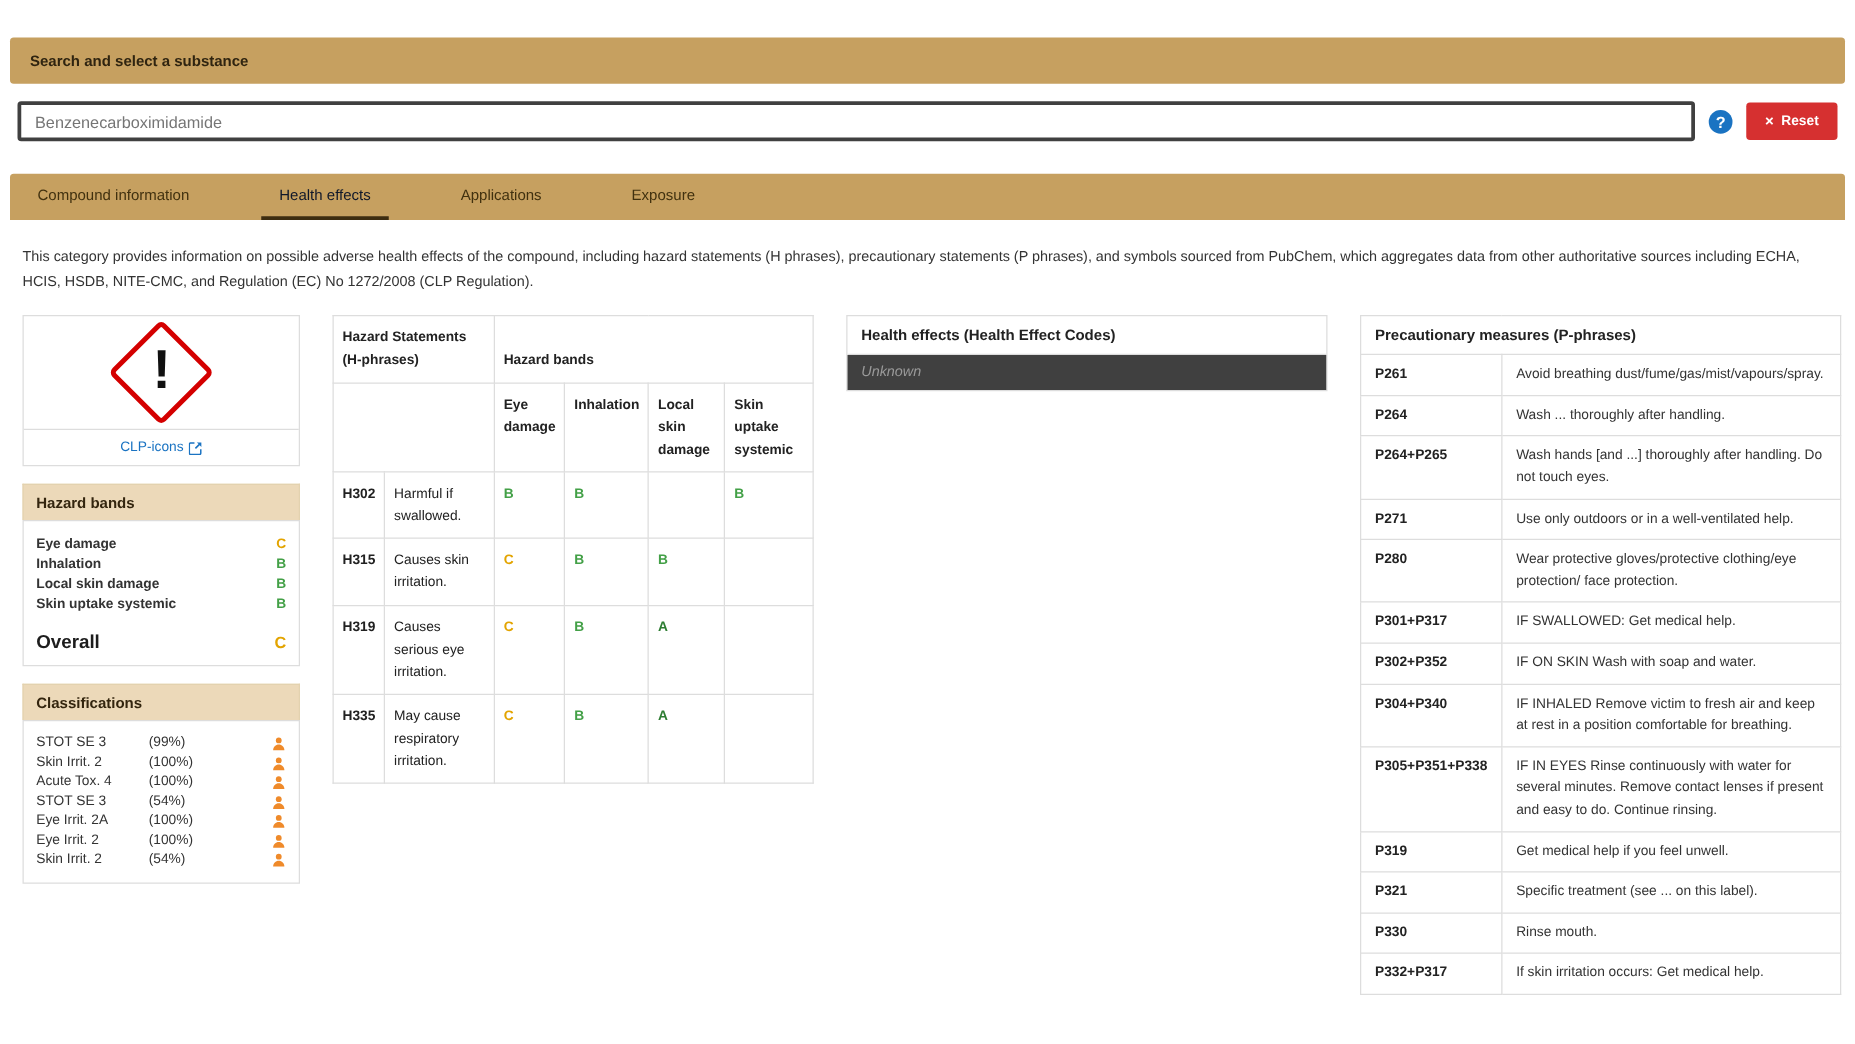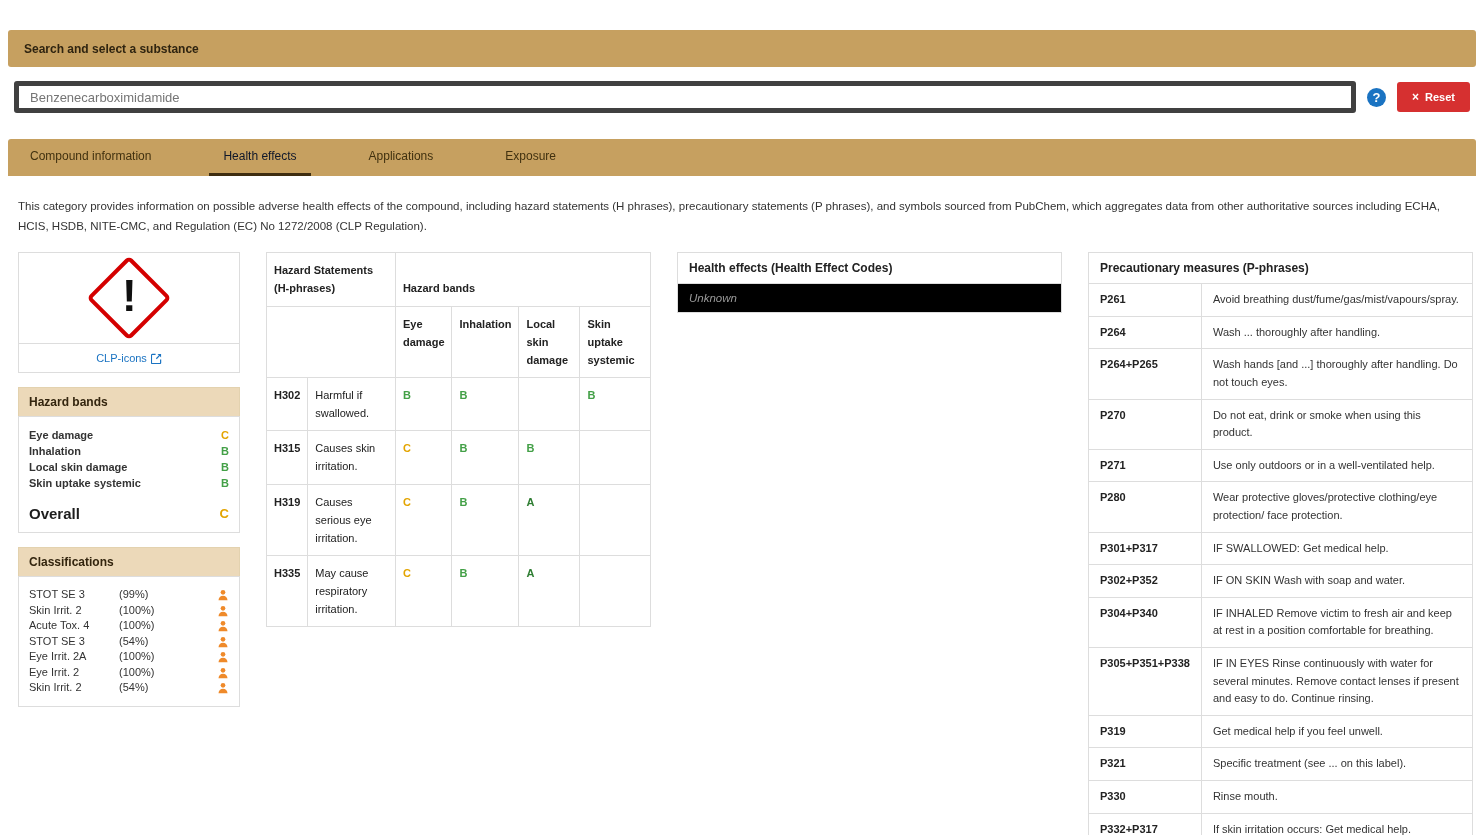--- a/index.html
+++ b/index.html
@@ -24,21 +24,21 @@
     padding: 0 16px;
     font-size: 12px;
     font-weight: bold;
     color: #2f2410;
   }
 
   
   .search-row { display: flex; align-items: center; gap: 11px; margin: 14px 14px 0 14px; }
   .search-input {
     flex: 1; height: 32px;
-    border: 5px solid #404040; border-radius: 3px;
+    border: 3px solid #404040; border-radius: 3px;
     padding: 0 11px; font-size: 13px; color: #757575;
     font-family: inherit; background: #fff; outline: none;
   }
   .help-icon {
     width: 19px; height: 19px; border-radius: 50%;
     background: var(--blue); color: #fff;
     font-size: 13px; font-weight: bold;
     display: flex; align-items: center; justify-content: center;
     cursor: pointer; flex: none;
   }
@@ -119,21 +119,21 @@
   .hz th { font-weight: bold; color: #222; }
   .hz th.bands-span { vertical-align: bottom; }
   .hz td.code, .hz th.c-code { width: 38px; font-weight: bold; }
   .hz td.htext { width: 100px; }
   .hz .c-eye { width: 52px; } .hz .c-inh { width: 52px; }
   .hz .c-loc { width: 64px; } .hz .c-sys { width: 76px; }
 
   
   .he-box { border: 1px solid #ddd; background: #fff; }
   .he-title { padding: 8px 11px; font-size: 12px; font-weight: bold; color: #222; border-bottom: 1px solid #ddd; }
-  .he-value { padding: 8px 11px; font-size: 11.5px; font-style: italic; color: #9a9a9a; background: #000000; }
+  .he-value { padding: 8px 11px; font-size: 11.5px; font-style: italic; color: #9a9a9a; background: #404040; }
 
   
   table.pp { border-collapse: collapse; width: 100%; font-size: 11px; background: #fff; }
   .pp th { border: 1px solid #ddd; padding: 8px 11px; font-size: 12px; font-weight: bold; text-align: left; color: #222; }
   .pp td { border: 1px solid #ddd; padding: 7px 11px; line-height: 1.6; vertical-align: top; color: #333; }
   .pp td.pcode { width: 96px; font-weight: bold; color: #222; }
 </style>
 </head>
 <body>
 
@@ -387,24 +387,20 @@
             <tr>
               <td class="pcode">P264</td>
               <td class="ptext">Wash ... thoroughly after handling.</td>
             </tr>
 
             <tr>
               <td class="pcode">P264+P265</td>
               <td class="ptext">Wash hands [and ...] thoroughly after handling. Do not touch eyes.</td>
             </tr>
 
-            <tr>
-              <td class="pcode">P270</td>
-              <td class="ptext">Do not eat, drink or smoke when using this product.</td>
-            </tr>
 
             <tr>
               <td class="pcode">P271</td>
               <td class="ptext">Use only outdoors or in a well-ventilated help.</td>
             </tr>
 
             <tr>
               <td class="pcode">P280</td>
               <td class="ptext">Wear protective gloves/protective clothing/eye protection/ face protection.</td>
             </tr>

